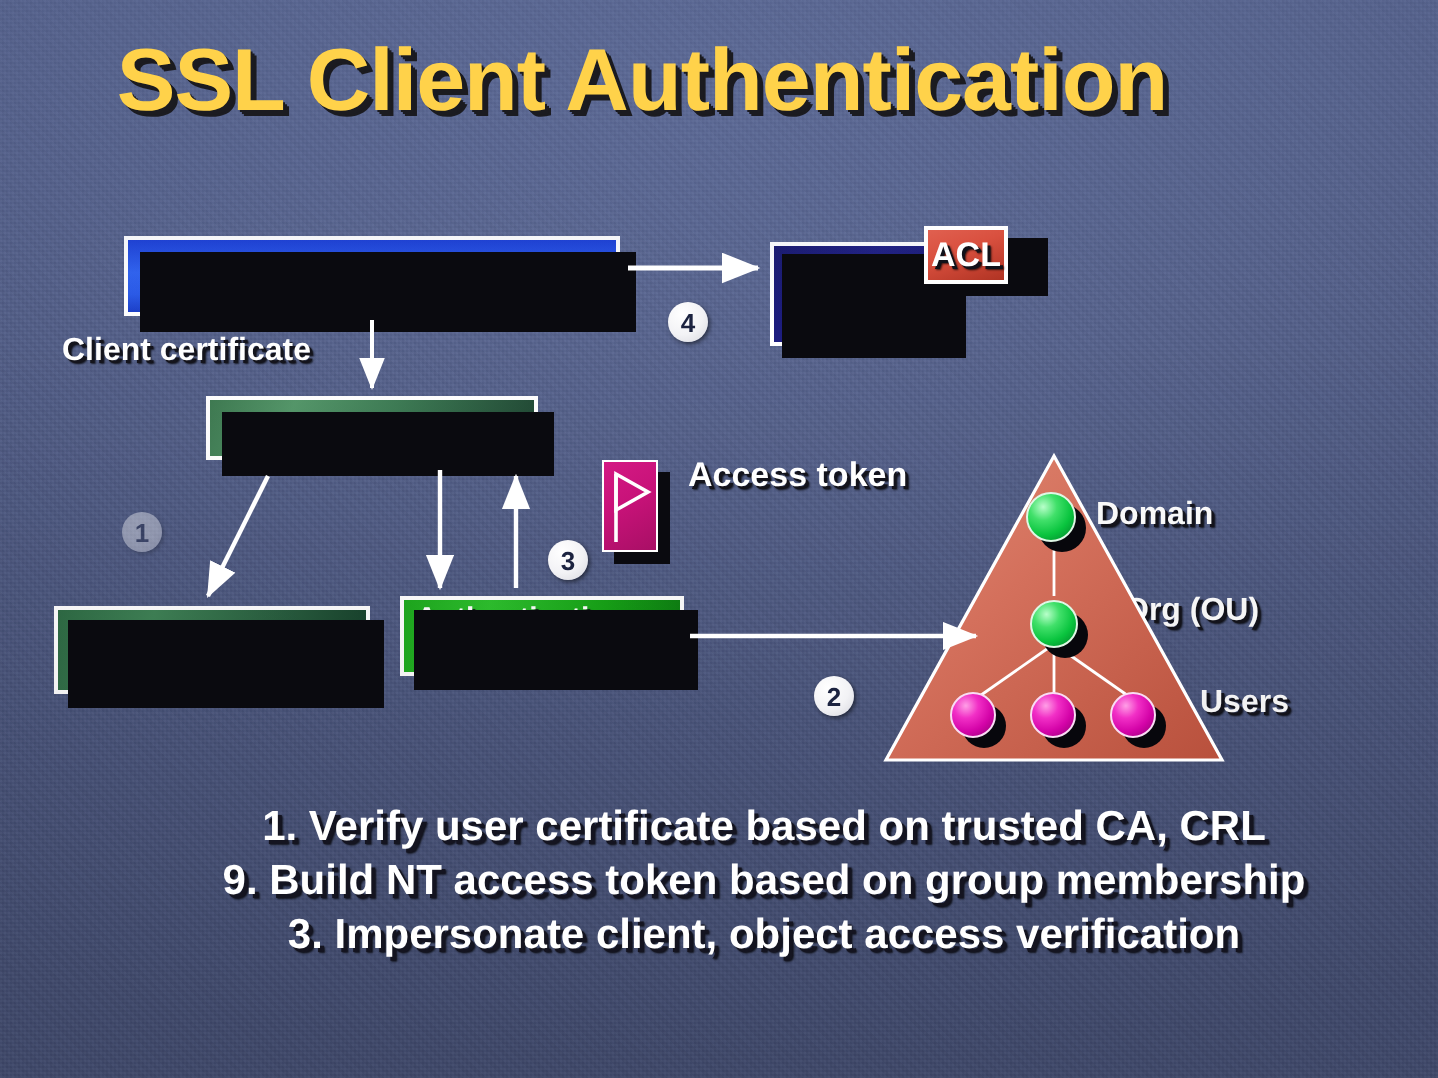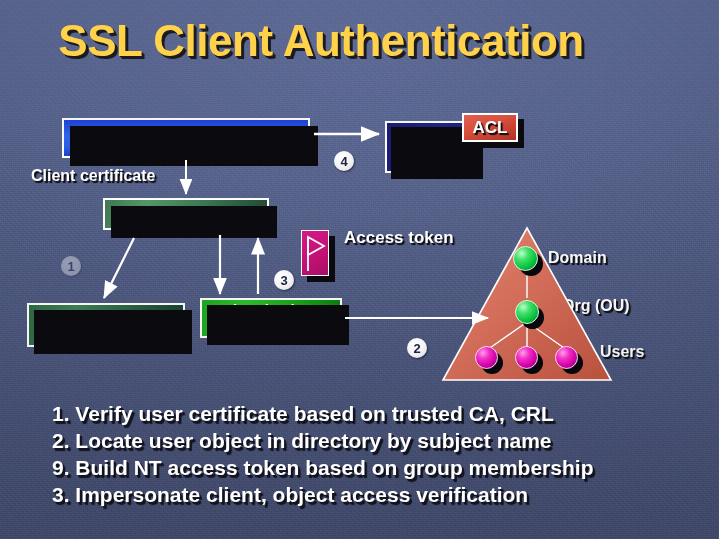--- a/index.html
+++ b/index.html
@@ -111,21 +111,21 @@
   #resources-box {
     left: 385px; top: 121px; width: 92px; height: 52px;
     background: linear-gradient(135deg, #17176e 0%, #1e1e82 40%, #15156a 100%);
     padding: 2px 5px;
     font-size: 15px;
     line-height: 17px;
   }
   #resources-box-shadow { left: 391px; top: 127px; width: 92px; height: 52px; }
 
   #acl-box {
-    left: 462px; top: 113px; width: 56px; height: 29px;
+    left: 462px; top: 113px; width: 42px; height: 29px;
     background: linear-gradient(160deg, #e06050 0%, #d9503f 40%, #b03323 100%);
     justify-content: center;
     font-size: 17px;
     z-index: 9;
   }
   #acl-box-shadow { left: 468px; top: 119px; width: 56px; height: 29px; z-index: 8; }
 
   
   #access-token-icon {
     position: absolute;
@@ -217,21 +217,21 @@
   }
   #steps-list li {
     list-style: none;
     color: #ffffff;
     font-weight: bold;
     font-size: 21px;
     line-height: 27px;
     text-shadow: 2px 2px 0 #141420, 2.5px 2.5px 1px rgba(0,0,0,.75);
     white-space: nowrap;
   }
-  #steps-list { padding: 0; margin: 0; }
+  #steps-list { padding: 0; margin: 0; text-align: center; }
 
   svg.connector { position: absolute; overflow: visible; z-index: 6; }
 </style>
 </head>
 <body>
 
 <div id="slide">
 
   <div class="layer" id="title">SSL Client Authentication</div>
 
@@ -337,18 +337,17 @@
   </div>
   <div class="layer" id="access-token-label">Access token</div>
 
   <div class="step" id="step-1">1</div>
   <div class="step" id="step-2">2</div>
   <div class="step" id="step-3">3</div>
   <div class="step" id="step-4">4</div>
 
   <ul id="steps-list">
     <li>1. Verify user certificate based on trusted CA, CRL</li>
-    <li>2. Locate user object in directory by subject name</li>
     <li>9. Build NT access token based on group membership</li>
     <li>3. Impersonate client, object access verification</li>
   </ul>
 
 </div>
 
 </body></html>

